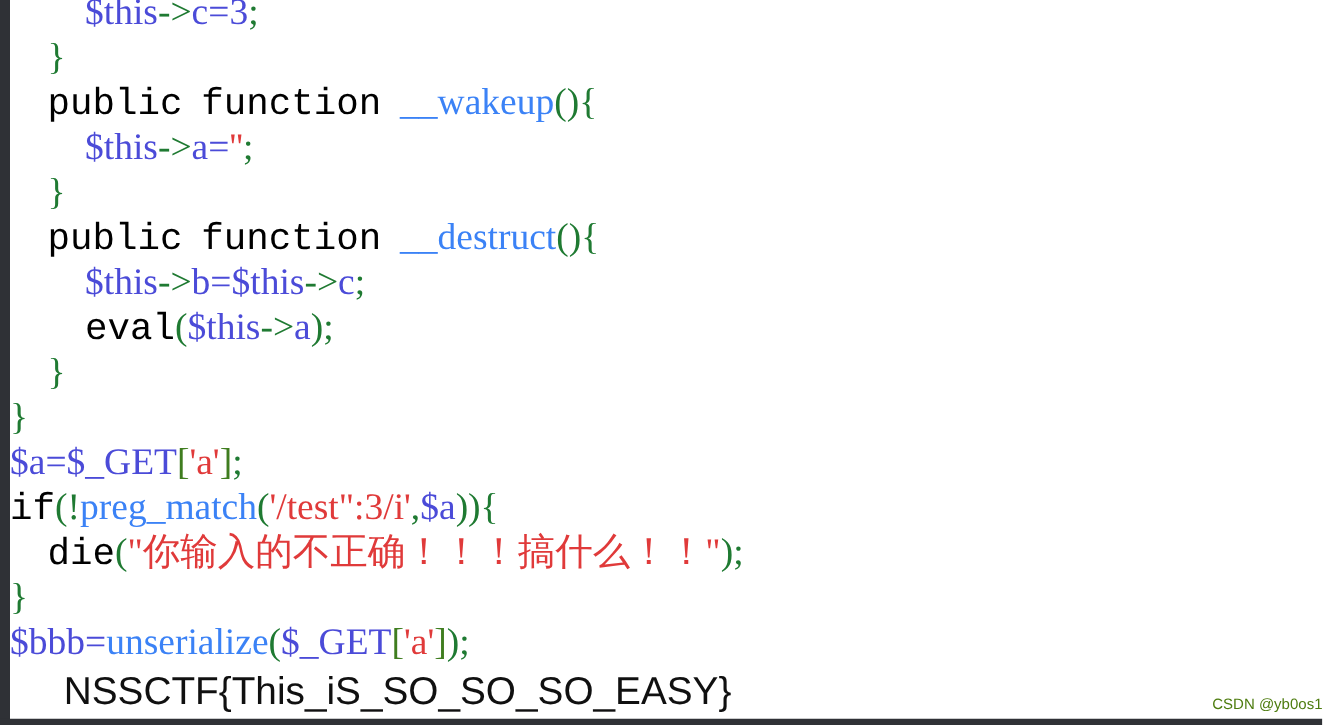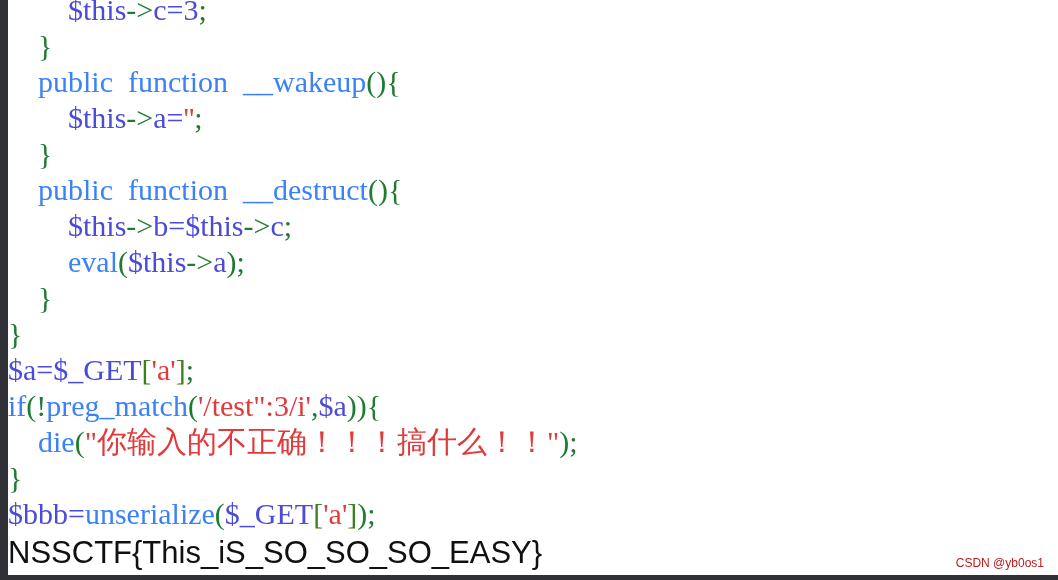--- a/index.html
+++ b/index.html
@@ -53,46 +53,47 @@
   .code-line {
     height: 36px;
     line-height: 36px;
     font-size: 30px;
     letter-spacing: 0px;
     white-space: pre;
     font-family: "Liberation Serif", "DejaVu Serif", serif;
   }
   
   .tk-var      { color: #4b4bd8; }
-  .tk-kw       { color: #3b82f6; }
+  .tk-kw       { color: #000000; font-family: Liberation Mono, monospace; }
   .tk-fn       { color: #3b82f6; }
   .tk-punct    { color: #1f7a32; }
   .tk-str      { color: #e03a3a; }
   .tk-num      { color: #4b4bd8; }
   .tk-brack    { color: #3f7d1f; }
   .tk-plain    { color: #1f7a32; }
 
   .flag-line {
     position: absolute;
     left: 8px;
     top: 534px;
     font-family: "Liberation Sans", "DejaVu Sans", sans-serif;
     font-size: 31px;
     line-height: 38px;
     color: #101010;
     white-space: pre;
     letter-spacing: 0px;
+    padding-left: 43px;
   }
   .watermark {
     position: absolute;
-    right: 14px;
+    right: 0;
     top: 556px;
     font-family: "Liberation Sans", "DejaVu Sans", sans-serif;
     font-size: 12px;
-    color: #b91c1c;
+    color: #4d7c0f;
     white-space: pre;
   }
 </style>
 </head>
 <body>
 
 <div id="screenshot">
 
   <div class="edge-bar-left"></div>
 

